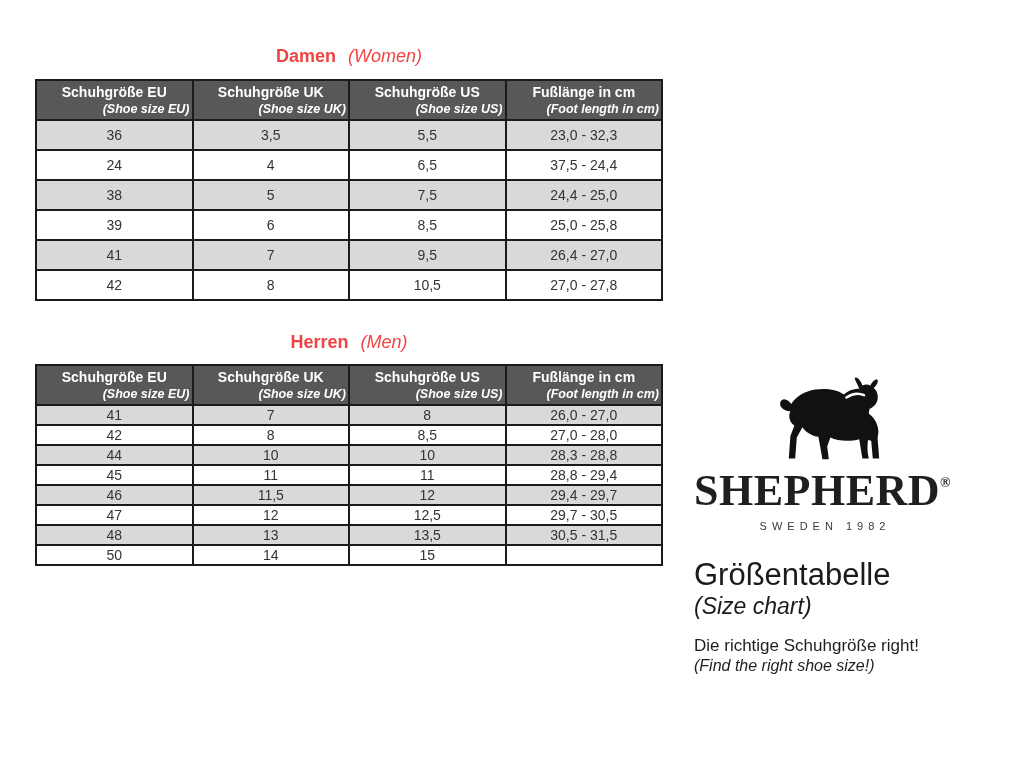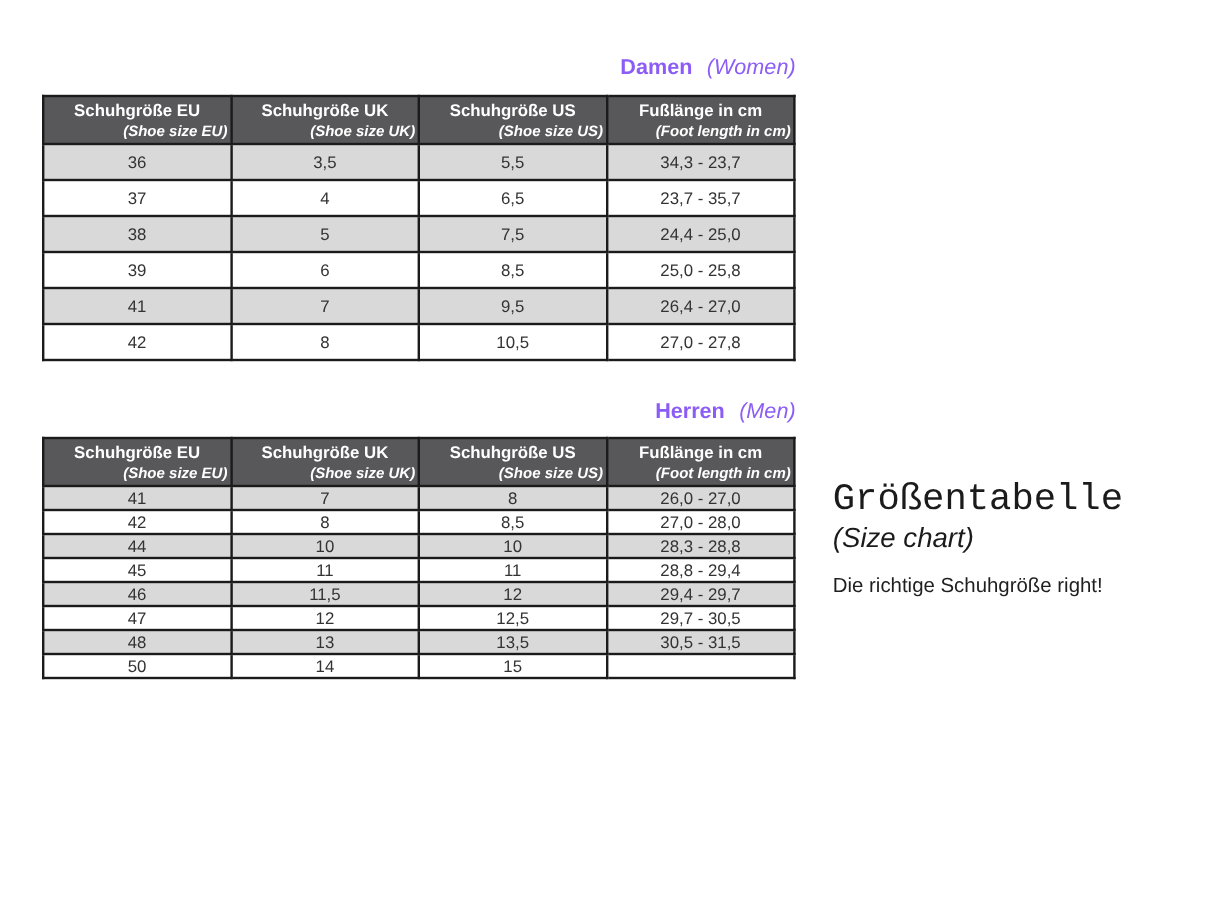--- a/index.html
+++ b/index.html
@@ -2,21 +2,21 @@
 <html style="--header-bg: #58585a; --header-text: #ffffff; --row-alt-bg: #d9d9d9; --row-bg: #ffffff; --border: #1b1b1b; --cell-text: #333333;"><head>
 <meta charset="utf-8">
 <style>
   * { margin:0; padding:0; box-sizing:border-box; }
   html,body { width:1024px; height:768px; background:#fff; overflow:hidden; }
   body { position:relative; font-family:"Liberation Sans", sans-serif; color:#222; }
 
   
   .tables-col { position:absolute; left:35px; top:46px; width:628px; }
 
-  .tbl-title { text-align:right; font-size:18px; color:#8b5cf6; margin-bottom:11px; line-height:1.2; }
+  .tbl-title { text-align:center; font-size:18px; color:#ef4444; margin-bottom:11px; line-height:1.2; }
   .title-de { font-weight:bold; }
   .title-en { font-style:italic; margin-left:7px; }
 
   table.size-table { width:100%; border-collapse:collapse; table-layout:fixed; }
   table.size-table th, table.size-table td {
     border:2px solid var(--border, #1b1b1b);
     text-align:center; vertical-align:middle; padding:0 2px;
   }
   table.size-table thead th {
     background:var(--header-bg, #58585a);
@@ -42,21 +42,21 @@
     font-family:"Liberation Serif", serif; font-weight:bold;
     font-size:44px; line-height:1; color:#1d1f21;
     white-space:nowrap; margin-top:3px; letter-spacing:0.5px;
   }
   .reg { font-size:14px; vertical-align:18px; letter-spacing:0; }
   .tagline {
     font-size:11px; letter-spacing:5px; color:#3a3a3a;
     margin-top:7px; text-align:center; width:262px;
   }
   .heading { margin-top:25px; color:#1b1b1b; }
-  .heading-de { font-size:31px; line-height:1.15;font-family:Liberation Mono, monospace; }
+  .heading-de { font-size:31px; line-height:1.15; }
   .heading-en { font-size:23px; font-style:italic; line-height:1.15; }
   .note { margin-top:17px; color:#1f1f1f; }
   .note-de { font-size:17px; line-height:1.2; }
   .note-en { font-size:16px; font-style:italic; line-height:1.25; }
 </style>
 </head>
 <body>
 
 <div class="tables-col">
 
@@ -84,27 +84,27 @@
               <span class="h-de">Fußlänge in cm</span>
               <span class="h-en">(Foot length in cm)</span>
             </th>
           </tr>
         </thead>
       <tbody>
           <tr>
             <td>36</td>
             <td>3,5</td>
             <td>5,5</td>
-            <td>34,3 - 23,7</td>
-          </tr>
-          <tr>
-            <td>37</td>
+            <td>23,0 - 32,3</td>
+          </tr>
+          <tr>
+            <td>24</td>
             <td>4</td>
             <td>6,5</td>
-            <td>23,7 - 35,7</td>
+            <td>37,5 - 24,4</td>
           </tr>
           <tr>
             <td>38</td>
             <td>5</td>
             <td>7,5</td>
             <td>24,4 - 25,0</td>
           </tr>
           <tr>
             <td>39</td>
             <td>6</td>
@@ -202,22 +202,51 @@
             <td>15</td>
             <td></td>
           </tr>
         </tbody>
     </table>
   </section>
 
 </div>
 
 <div class="brand-col">
+  <div class="brand">
+    <div class="lamb-wrap">
+      <svg viewBox="0 0 150 110" xmlns="http://www.w3.org/2000/svg" aria-hidden="true">
+        <path fill="#111111" d="M104,16
+          C102,10 97,3 99,2 C102,1 107,7 108,12
+          C111,10 115,10 118,12
+          C120,7 125,3 127,5 C128,7 126,12 122,15
+          C126,18 128,23 127,29
+          C126,35 122,39 117,41
+          L116,47
+          C124,53 128,62 128,70
+          L127,78 L129,103 L121,103 L119,81 L115,80
+          C114,88 114,95 116,103 L108,103 L104,79
+          C94,82 78,82 68,77
+          L64,88 L66,104 L58,104 L55,87 L53,76
+          C45,75 37,70 33,64
+          L26,77 L24,103 L16,103 L18,75 L23,62
+          C17,58 15,50 18,44
+          C14,44 8,42 6,38 C4,34 6,29 10,29 C14,29 17,32 19,35
+          C25,26 36,19 49,17
+          C62,15 76,17 85,23
+          C89,19 96,16 104,16 Z"></path>
+        <path fill="none" stroke="#ffffff" stroke-width="3" stroke-linecap="round" d="M88,27 C95,22 103,21 110,24"></path>
+      </svg>
+    </div>
+    <div class="wordmark"><span>SHEPHERD</span><sup class="reg">®</sup></div>
+    <div class="tagline">SWEDEN 1982</div>
+  </div>
 
   <div class="heading">
     <div class="heading-de">Größentabelle</div>
     <div class="heading-en">(Size chart)</div>
   </div>
 
   <div class="note">
     <div class="note-de">Die richtige Schuhgröße right!</div>
+    <div class="note-en">(Find the right shoe size!)</div>
   </div>
 </div>
 
 </body></html>

